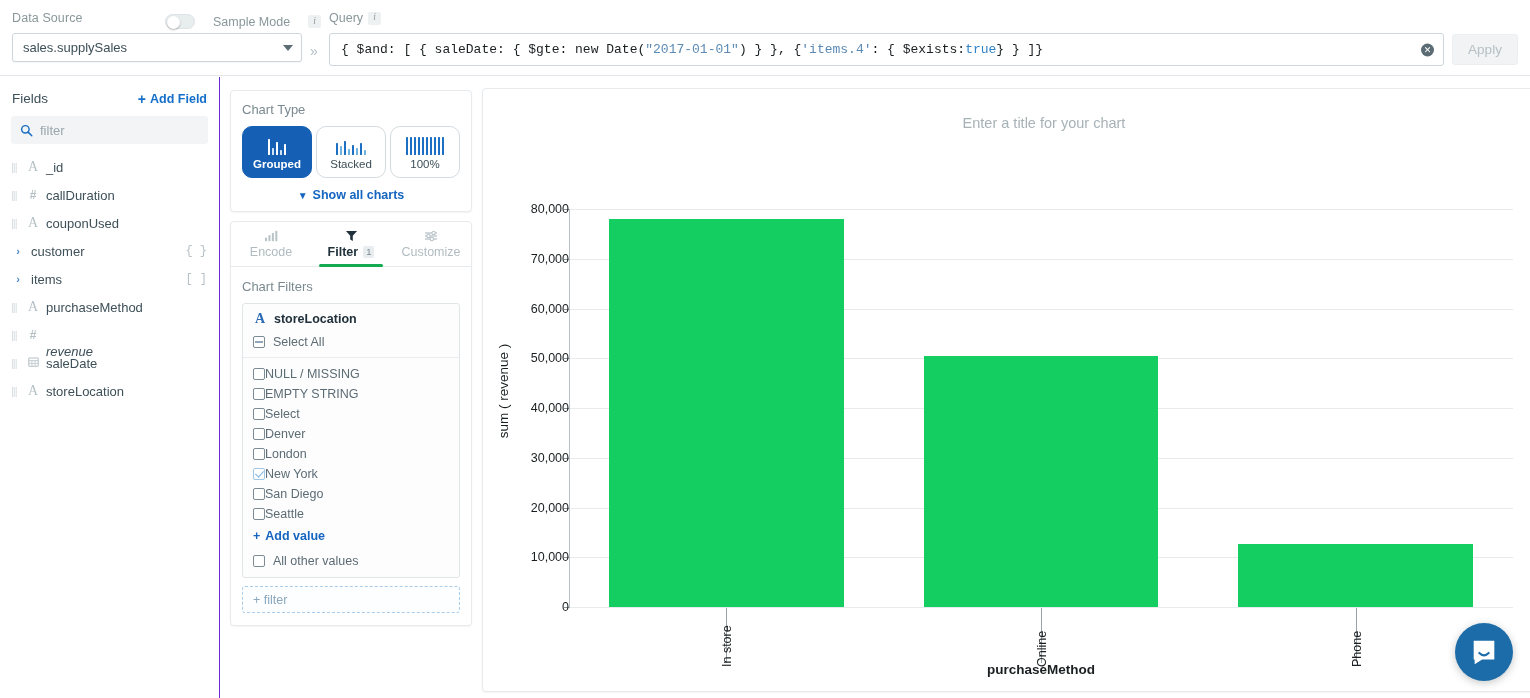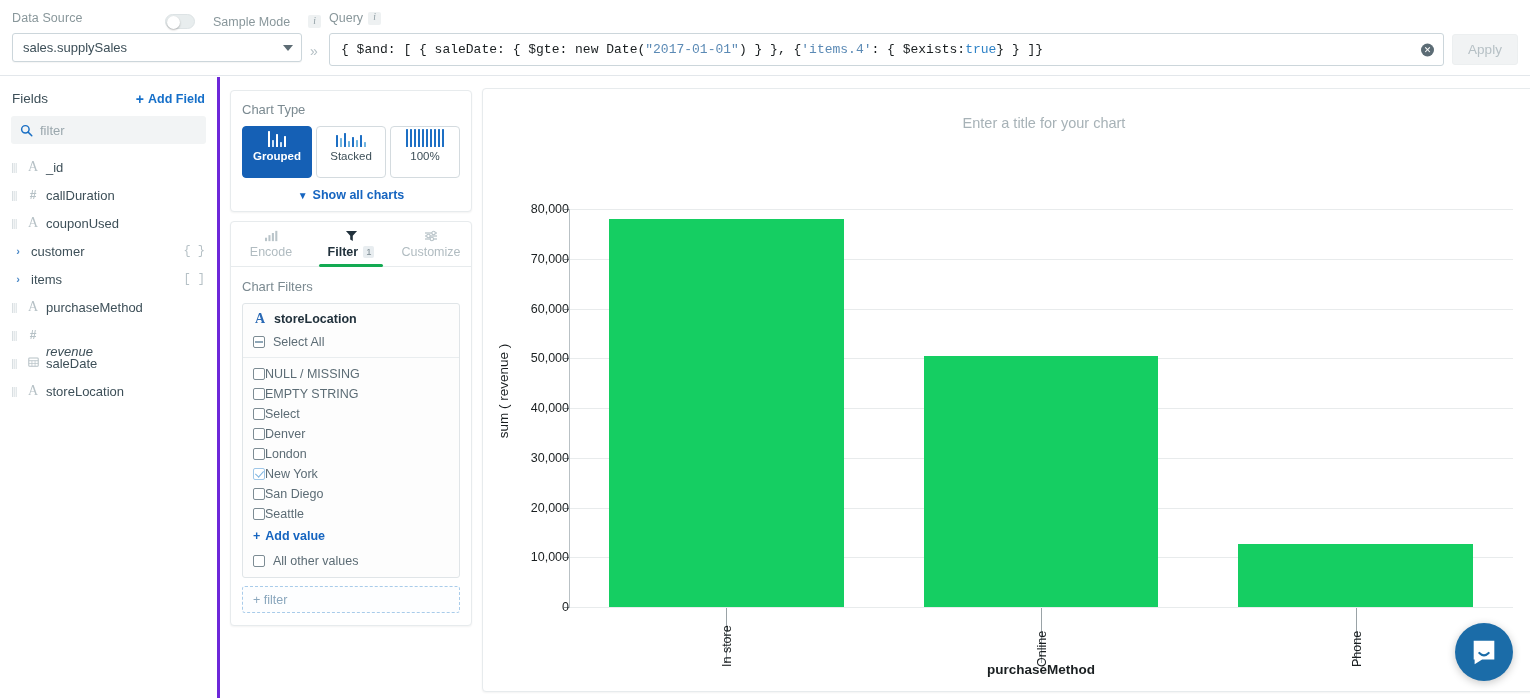--- a/index.html
+++ b/index.html
@@ -72,21 +72,21 @@
   }
   .q-apply {
     width: 66px; height: 31px; border-radius: 3px; background: #f1f3f4;
     border: 1px solid #eceff0; color: #b6c0c5; font-size: 13.5px;
     display: flex; align-items: center; justify-content: center;
   }
 
   
   .fields-panel {
     position: absolute; left: 0; top: 77px; width: 220px; height: 621px;
-    background: #fff; border-right: 3px solid #6d28d9;
+    background: #fff; border-right: 1px solid #6d28d9;
   }
   .fields-head {
     display: flex; align-items: center; justify-content: space-between;
     padding: 14px 12px 0 12px;
   }
   .fields-title { font-size: 13.5px; color: #3d4f58; }
   .add-field { font-size: 12.5px; color: #156fc9; font-weight: bold; display: flex; align-items: center; gap: 4px; }
   .add-field .plus { font-size: 14px; line-height: 1; }
   .filter-box {
     margin: 10px 11px 0 11px; height: 28px; background: #f2f4f5; border-radius: 3px;
@@ -124,22 +124,22 @@
     display: flex; align-items: center; padding: 0 10px; position: relative; gap: 10px;
   }
   .ct-name { font-size: 14.5px; color: #3d4f58; }
   .ct-select .caret {
     position: absolute; right: 10px; top: 50%; transform: translateY(-50%);
     width: 0; height: 0; border-left: 5px solid transparent; border-right: 5px solid transparent;
     border-top: 6px solid #8d9ba1;
   }
   .variants { display: flex; gap: 4px; margin-top: 6px; }
   .variant {
-    flex: 1; height: 52px; border: 1px solid #d4dbdf; border-radius: 4px; background: #fff;
-    display: flex; flex-direction: column; align-items: center; gap: 3px;
+    flex: 1; height: 52px; border: 1px solid #d4dbdf; border-radius: 10px; background: #fff;
+    display: flex; flex-direction: column; align-items: center; justify-content: center; gap: 3px;
   }
   .variant.active { background: #1560b5; border-color: #1560b5; }
   .variant .vlabel { font-size: 11.5px; color: #3d4f58; }
   .variant.active .vlabel { color: #fff; font-weight: bold; }
   .show-all {
     margin-top: 10px; text-align: center; font-size: 12.5px; color: #1665c0; font-weight: bold;
     display: flex; align-items: center; justify-content: center; gap: 5px;
   }
   .show-all .dchev { font-size: 10px; }
   .cfg-tabs-card { margin-top: 9px; }

